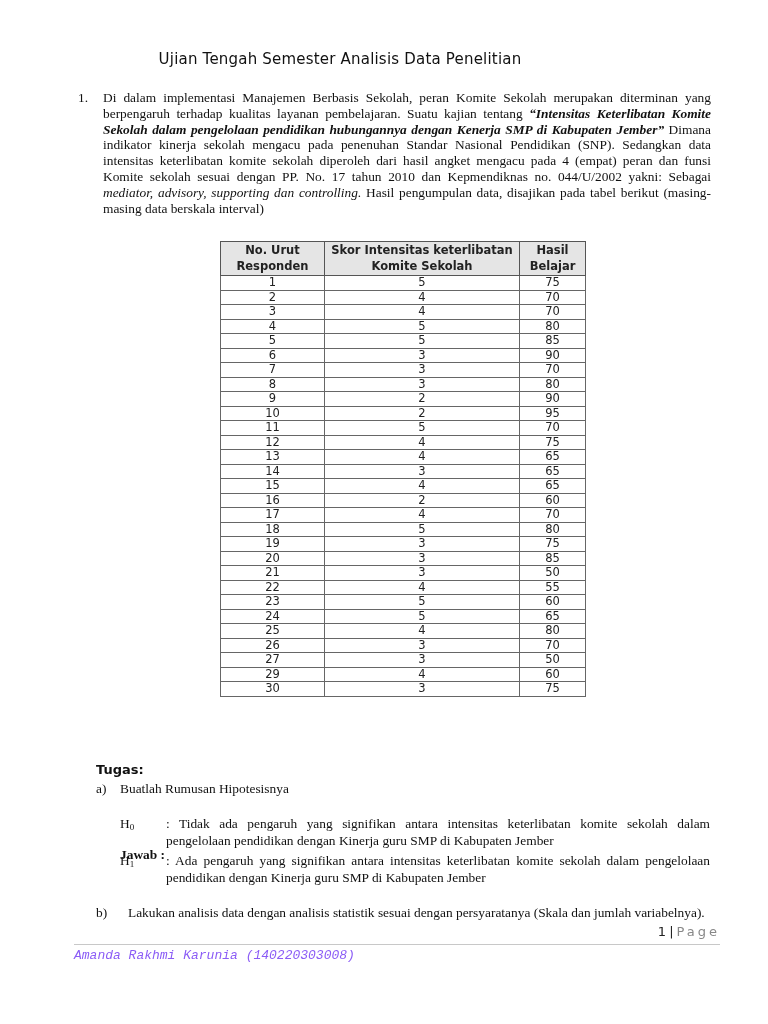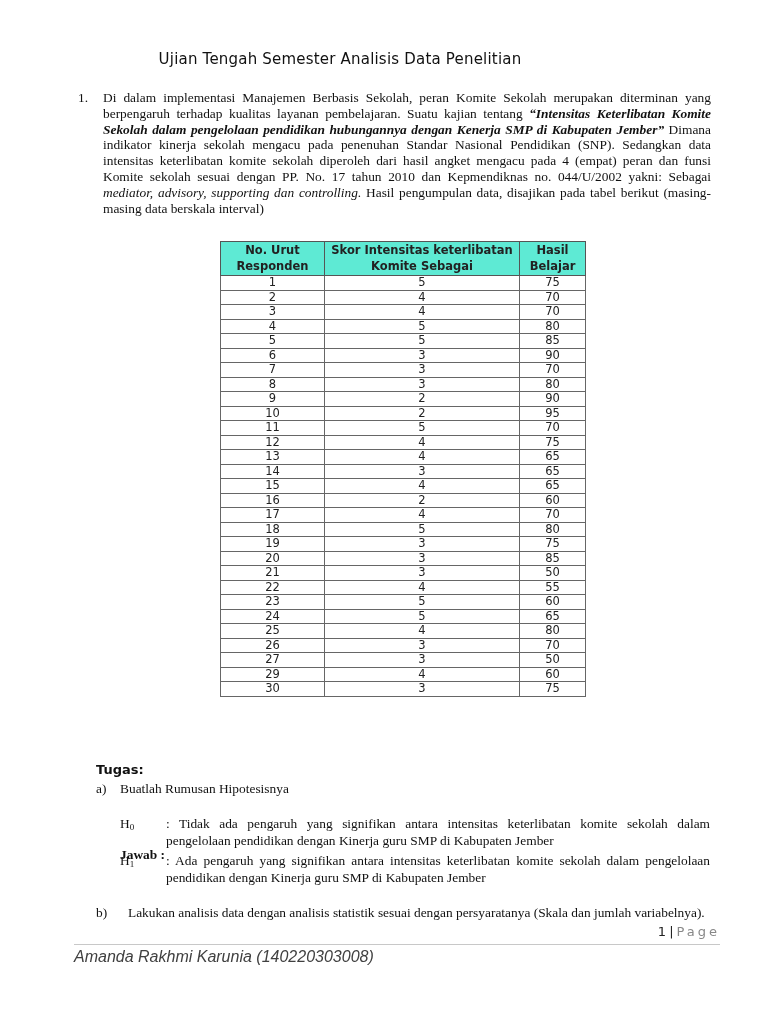--- a/index.html
+++ b/index.html
@@ -16,21 +16,21 @@
   .q1 .body { margin-left:25px; text-align:justify; }
   .q1 .bi { font-weight:bold; font-style:italic; }
   .q1 .it { font-style:italic; }
 
   table.data {
     position:absolute; left:220px; top:241px; width:366px;
     border-collapse:collapse;
     font-family:"DejaVu Sans", sans-serif; font-size:11.5px; color:#222;
   }
   table.data th {
-    background:#5eead4; font-weight:bold; border:1px solid #555;
+    background:#e5e5e5; font-weight:bold; border:1px solid #555;
     text-align:center; vertical-align:top; padding:1px 2px; line-height:15.5px;
   }
   table.data td {
     border:1px solid #666; text-align:center; padding:0; height:13.5px; line-height:13px;
   }
   table.data .c1 { width:99px; }
   table.data .c2 { width:190px; }
 
   .tugas {
     position:absolute; left:96px; top:762px;
@@ -45,21 +45,21 @@
   .hyp .hl { position:absolute; left:0; top:0; }
   .hyp .ht { margin-left:46px; text-align:justify; }
   sub { font-size:9px; vertical-align:-2px; }
   .item-b { position:absolute; left:96px; top:904px; width:614px; }
   .item-b .lbl { position:absolute; left:0; top:0; }
   .item-b .txt { margin-left:32px; }
 
   .footer-line { position:absolute; left:74px; top:944px; width:646px; height:1px; background:#c8c8c8; }
   .footer-left {
     position:absolute; left:74px; top:948px;
-    font-family:Liberation Sans, sans-serif; font-style:italic; font-size:16px; color:#404040;
+    font-family:Liberation Mono, monospace; font-style:italic; font-size:13px; color:#8b5cf6;
   }
   .footer-right {
     position:absolute; right:48px; top:924px;
     font-family:"DejaVu Sans", sans-serif; font-size:13px; color:#222;
   }
   .footer-right .sep { margin:0 3px; }
   .footer-right .pg { color:#888; letter-spacing:3px; }
 </style>
 </head>
 <body>
@@ -68,21 +68,21 @@
 
 <div class="q1">
   <span class="num">1.</span>
   <div class="body"><span>Di dalam implementasi Manajemen Berbasis Sekolah, peran Komite Sekolah merupakan diterminan yang berpengaruh terhadap kualitas layanan pembelajaran.  Suatu kajian tentang </span><span class="bi">“Intensitas Keterlibatan Komite Sekolah dalam pengelolaan pendidikan hubungannya dengan Kenerja SMP di Kabupaten Jember”</span><span> Dimana indikator kinerja sekolah mengacu pada penenuhan Standar Nasional Pendidikan (SNP). Sedangkan data intensitas keterlibatan komite sekolah diperoleh dari hasil angket mengacu pada 4 (empat) peran dan funsi Komite sekolah sesuai dengan PP. No. 17 tahun 2010 dan Kepmendiknas no. 044/U/2002 yakni: Sebagai </span><span class="it">mediator, advisory, supporting dan controlling.</span><span> Hasil pengumpulan data, disajikan pada tabel berikut (masing-masing data berskala interval)</span></div>
 </div>
 
 <table class="data">
   <thead>
     <tr>
       <th class="c1">No. Urut Responden</th>
-      <th class="c2">Skor Intensitas keterlibatan Komite Sebagai</th>
+      <th class="c2">Skor Intensitas keterlibatan Komite Sekolah</th>
       <th>Hasil Belajar</th>
     </tr>
   </thead>
   <tbody id="tbody">
       <tr>
         <td>1</td>
         <td>5</td>
         <td>75</td>
       </tr>
       <tr>

